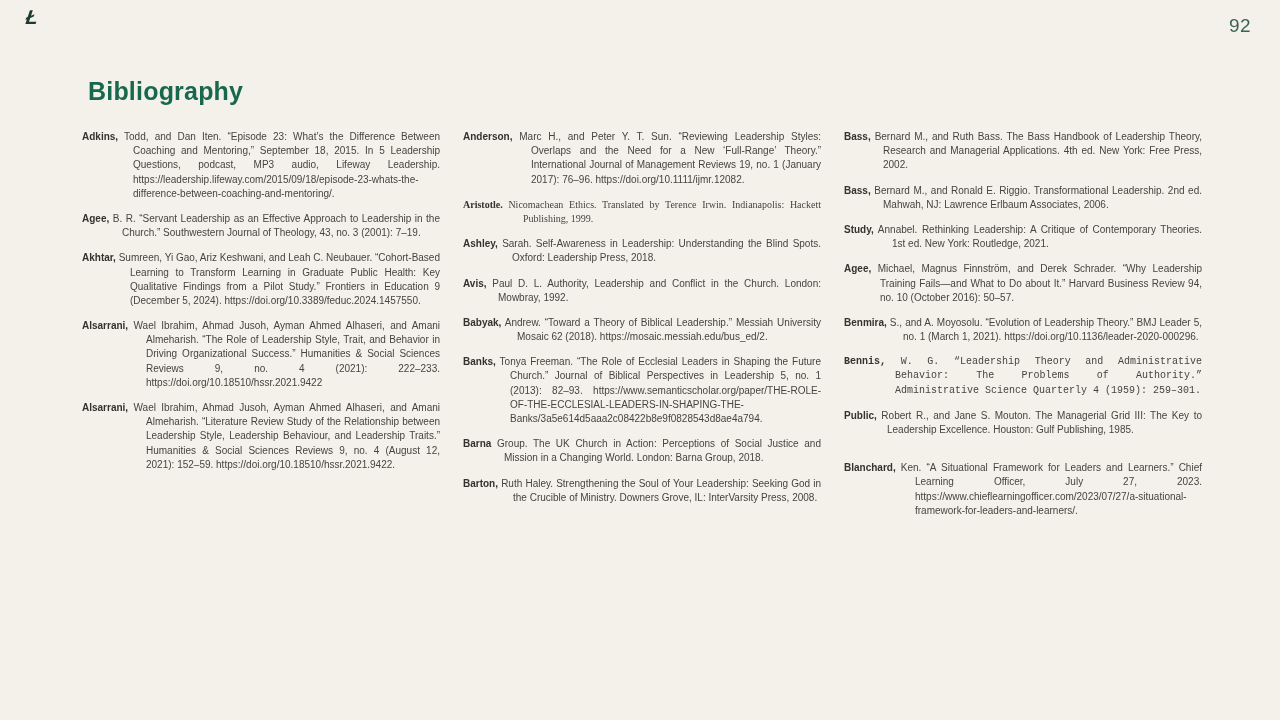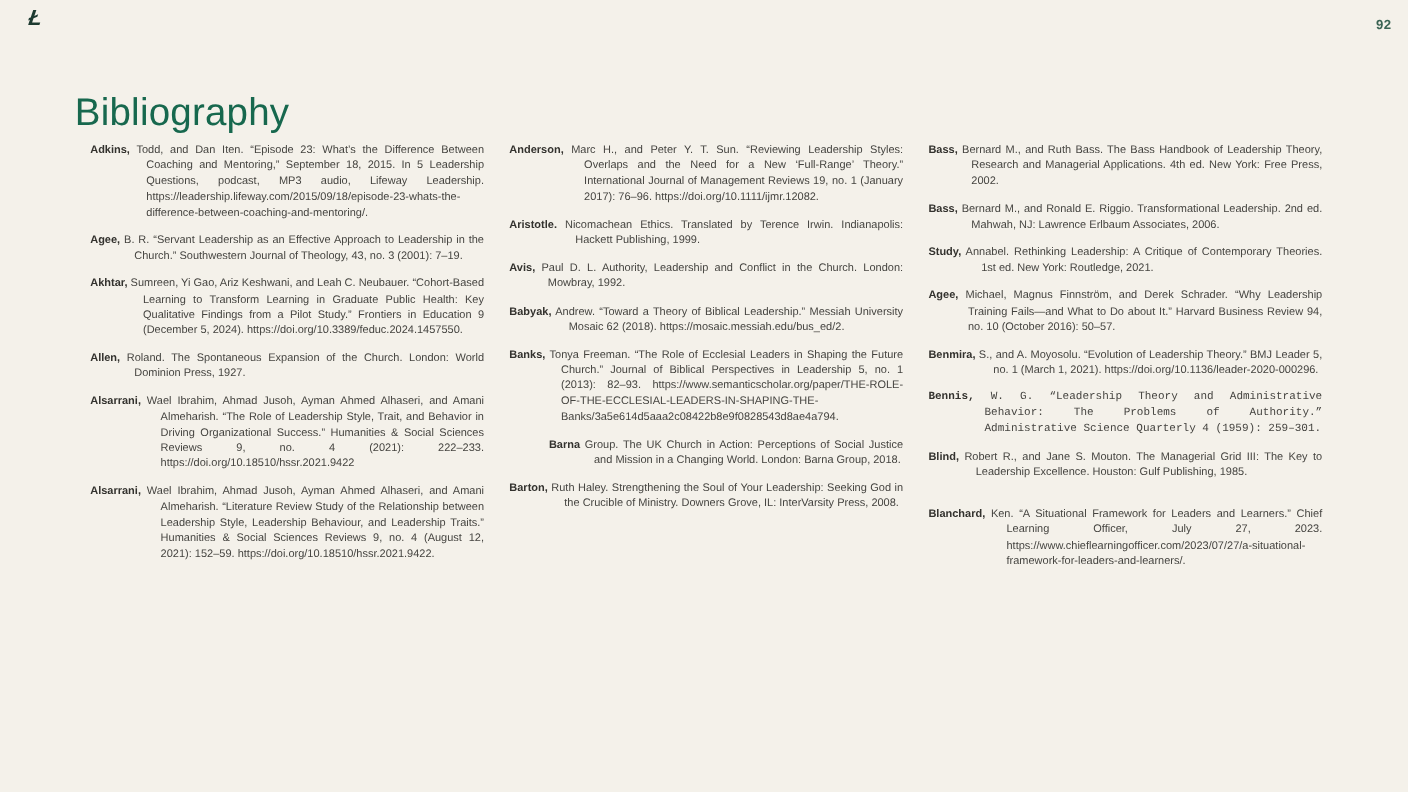--- a/index.html
+++ b/index.html
@@ -13,28 +13,28 @@
     position: relative;
   }
   .logo {
     position: absolute; left: 26px; top: 6px;
     font-size: 20px; font-weight: 700; font-style: italic;
     color: #1d3a30;
     transform: skewX(-8deg);
     user-select: none;
   }
   .page-number {
-    position: absolute; right: 15px; top: 15px;
-    font-size: 12px; font-weight: 700;
+    position: absolute; right: 29px; top: 15px;
+    font-size: 19px; font-weight: 400;
     color: var(--pagenum, #3a6353);
     letter-spacing: 0.4px;
   }
   .title {
-    position: absolute; left: 68px; top: 60px;
-    font-size: 35px; font-weight: 400;
+    position: absolute; left: 88px; top: 60px;
+    font-size: 25px; font-weight: 700;
     color: var(--green, #17684e);
     letter-spacing: 0.2px;
   }
   .columns {
     position: absolute; left: 82px; top: 130px;
     width: 1120px;
     display: flex; gap: 23px;
     align-items: flex-start;
   }
   .col { flex: 1 1 0; min-width: 0; }
@@ -53,36 +53,36 @@
 
 <div class="logo">Ł</div>
 <div class="page-number">92</div>
 <h1 class="title">Bibliography</h1>
 
 <div class="columns">
   <div class="col">
       <p class="entry" style="padding-left: 51px; text-indent: -51px;"><b class="entry-name">Adkins,</b><span> Todd, and Dan Iten. “Episode 23: What’s the Difference Between Coaching and Mentoring,” September 18, 2015. In 5 Leadership Questions, podcast, MP3 audio, Lifeway Leadership. https://leadership.lifeway.com/2015/09/18/episode-23-whats-the-difference-between-coaching-and-mentoring/.</span></p>
       <p class="entry" style="padding-left: 40px; text-indent: -40px;"><b class="entry-name">Agee,</b><span> B. R. “Servant Leadership as an Effective Approach to Leadership in the Church.” Southwestern Journal of Theology, 43, no. 3 (2001): 7–19.</span></p>
       <p class="entry" style="padding-left: 48px; text-indent: -48px;"><b class="entry-name">Akhtar,</b><span> Sumreen, Yi Gao, Ariz Keshwani, and Leah C. Neubauer. “Cohort-Based Learning to Transform Learning in Graduate Public Health: Key Qualitative Findings from a Pilot Study.” Frontiers in Education 9 (December 5, 2024). https://doi.org/10.3389/feduc.2024.1457550.</span></p>
-      <p class="entry" style="padding-left: 40px; text-indent: -40px;"><b class="entry-name">Allen,</b><span> Roland. The Spontaneous Expansion of the Church. London: World Dominion Press, 1927.</span></p>
       <p class="entry" style="padding-left: 64px; text-indent: -64px;"><b class="entry-name">Alsarrani,</b><span> Wael Ibrahim, Ahmad Jusoh, Ayman Ahmed Alhaseri, and Amani Almeharish. “The Role of Leadership Style, Trait, and Behavior in Driving Organizational Success.” Humanities &amp; Social Sciences Reviews 9, no. 4 (2021): 222–233. https://doi.org/10.18510/hssr.2021.9422</span></p>
       <p class="entry" style="padding-left: 64px; text-indent: -64px;"><b class="entry-name">Alsarrani,</b><span> Wael Ibrahim, Ahmad Jusoh, Ayman Ahmed Alhaseri, and Amani Almeharish. “Literature Review Study of the Relationship between Leadership Style, Leadership Behaviour, and Leadership Traits.” Humanities &amp; Social Sciences Reviews 9, no. 4 (August 12, 2021): 152–59. https://doi.org/10.18510/hssr.2021.9422.</span></p>
     </div>
   <div class="col">
       <p class="entry" style="padding-left: 68px; text-indent: -68px;"><b class="entry-name">Anderson,</b><span> Marc H., and Peter Y. T. Sun. “Reviewing Leadership Styles: Overlaps and the Need for a New ‘Full-Range’ Theory.” International Journal of Management Reviews 19, no. 1 (January 2017): 76–96. https://doi.org/10.1111/ijmr.12082.</span></p>
-      <p class="entry" style="padding-left: 60px; text-indent: -60px;"><b class="entry-name">Aristotle.</b><span> Nicomachean Ethics. Translated by Terence Irwin. Indianapolis: Hackett Publishing, 1999.</span></p>
+      <p class="entry" style="padding-left: 60px; text-indent: -60px; font-family: Liberation Serif, serif;"><b class="entry-name">Aristotle.</b><span> Nicomachean Ethics. Translated by Terence Irwin. Indianapolis: Hackett Publishing, 1999.</span></p>
+      <p class="entry" style="padding-left: 49px; text-indent: -49px;"><b class="entry-name">Ashley,</b><span> Sarah. Self-Awareness in Leadership: Understanding the Blind Spots. Oxford: Leadership Press, 2018.</span></p>
       <p class="entry" style="padding-left: 35px; text-indent: -35px;"><b class="entry-name">Avis,</b><span> Paul D. L. Authority, Leadership and Conflict in the Church. London: Mowbray, 1992.</span></p>
       <p class="entry" style="padding-left: 54px; text-indent: -54px;"><b class="entry-name">Babyak,</b><span> Andrew. “Toward a Theory of Biblical Leadership.” Messiah University Mosaic 62 (2018). https://mosaic.messiah.edu/bus_ed/2.</span></p>
       <p class="entry" style="padding-left: 47px; text-indent: -47px;"><b class="entry-name">Banks,</b><span> Tonya Freeman. “The Role of Ecclesial Leaders in Shaping the Future Church.” Journal of Biblical Perspectives in Leadership 5, no. 1 (2013): 82–93. https://www.semanticscholar.org/paper/THE-ROLE-OF-THE-ECCLESIAL-LEADERS-IN-SHAPING-THE-Banks/3a5e614d5aaa2c08422b8e9f0828543d8ae4a794.</span></p>
-      <p class="entry" style="padding-left: 41px; text-indent: -41px; margin-left: 36px;"><b class="entry-name">Barna</b><span> Group. The UK Church in Action: Perceptions of Social Justice and Mission in a Changing World. London: Barna Group, 2018.</span></p>
+      <p class="entry" style="padding-left: 41px; text-indent: -41px;"><b class="entry-name">Barna</b><span> Group. The UK Church in Action: Perceptions of Social Justice and Mission in a Changing World. London: Barna Group, 2018.</span></p>
       <p class="entry" style="padding-left: 50px; text-indent: -50px;"><b class="entry-name">Barton,</b><span> Ruth Haley. Strengthening the Soul of Your Leadership: Seeking God in the Crucible of Ministry. Downers Grove, IL: InterVarsity Press, 2008.</span></p>
     </div>
   <div class="col">
       <p class="entry" style="padding-left: 39px; text-indent: -39px;"><b class="entry-name">Bass,</b><span> Bernard M., and Ruth Bass. The Bass Handbook of Leadership Theory, Research and Managerial Applications. 4th ed. New York: Free Press, 2002.</span></p>
       <p class="entry" style="padding-left: 39px; text-indent: -39px;"><b class="entry-name">Bass,</b><span> Bernard M., and Ronald E. Riggio. Transformational Leadership. 2nd ed. Mahwah, NJ: Lawrence Erlbaum Associates, 2006.</span></p>
       <p class="entry" style="padding-left: 48px; text-indent: -48px;"><b class="entry-name">Study,</b><span> Annabel. Rethinking Leadership: A Critique of Contemporary Theories. 1st ed. New York: Routledge, 2021.</span></p>
       <p class="entry" style="padding-left: 36px; text-indent: -36px;"><b class="entry-name">Agee,</b><span> Michael, Magnus Finnström, and Derek Schrader. “Why Leadership Training Fails—and What to Do about It.” Harvard Business Review 94, no. 10 (October 2016): 50–57.</span></p>
       <p class="entry" style="padding-left: 59px; text-indent: -59px;"><b class="entry-name">Benmira,</b><span> S., and A. Moyosolu. “Evolution of Leadership Theory.” BMJ Leader 5, no. 1 (March 1, 2021). https://doi.org/10.1136/leader-2020-000296.</span></p>
       <p class="entry" style="padding-left: 51px; text-indent: -51px; font-family: Liberation Mono, monospace;"><b class="entry-name">Bennis,</b><span> W. G. “Leadership Theory and Administrative Behavior: The Problems of Authority.” Administrative Science Quarterly 4 (1959): 259–301.</span></p>
-      <p class="entry" style="padding-left: 43px; text-indent: -43px;"><b class="entry-name">Blind,</b><span> Robert R., and Jane S. Mouton. The Managerial Grid III: The Key to Leadership Excellence. Houston: Gulf Publishing, 1985.</span></p>
+      <p class="entry" style="padding-left: 43px; text-indent: -43px;"><b class="entry-name">Public,</b><span> Robert R., and Jane S. Mouton. The Managerial Grid III: The Key to Leadership Excellence. Houston: Gulf Publishing, 1985.</span></p>
       <p class="entry" style="padding-left: 71px; text-indent: -71px; margin-top: 24px;"><b class="entry-name">Blanchard,</b><span> Ken. “A Situational Framework for Leaders and Learners.” Chief Learning Officer, July 27, 2023. https://www.chieflearningofficer.com/2023/07/27/a-situational-framework-for-leaders-and-learners/.</span></p>
     </div>
 </div>
 
 </body></html>

